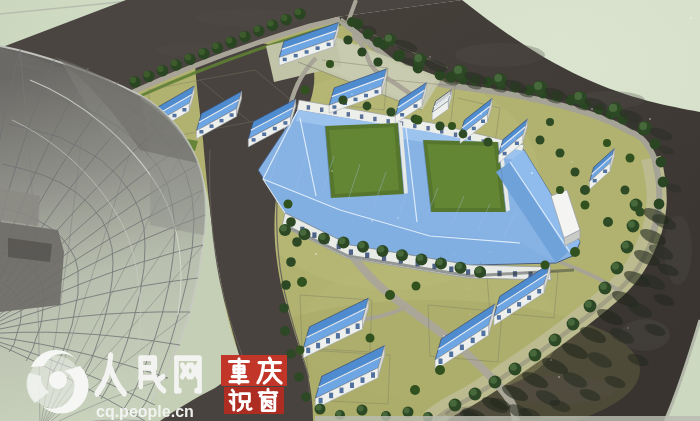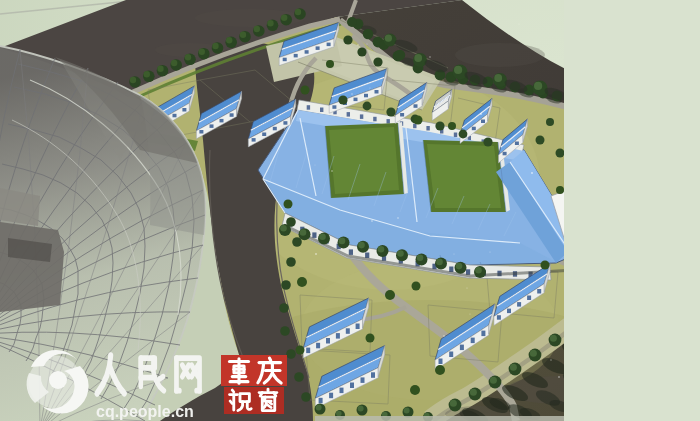--- a/index.html
+++ b/index.html
@@ -1,16 +1,16 @@
 <!DOCTYPE html>
 <html><head>
 <meta charset="utf-8">
 <style>
   html,body{margin:0;padding:0;background:#d9e2cf;}
-  #wrap{position:relative;width:564px;height:421px;overflow:hidden;font-family:"Liberation Sans",sans-serif;}
+  #wrap{position:relative;width:700px;height:421px;overflow:hidden;font-family:"Liberation Sans",sans-serif;}
   svg{display:block;filter:blur(0.45px);}
 </style>
 </head>
 <body>
 <div id="wrap">
 <svg width="700" height="421" viewBox="0 0 700 421">
 <defs>
   <radialGradient id="bgGrad" cx="0.80" cy="0.15" r="1.15">
     <stop offset="0" stop-color="#dae4cf"></stop>
     <stop offset="0.55" stop-color="#d1dcc5"></stop>

